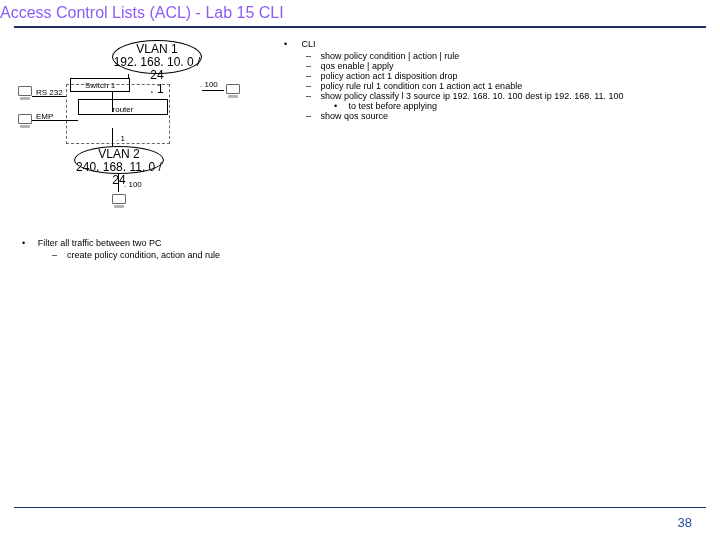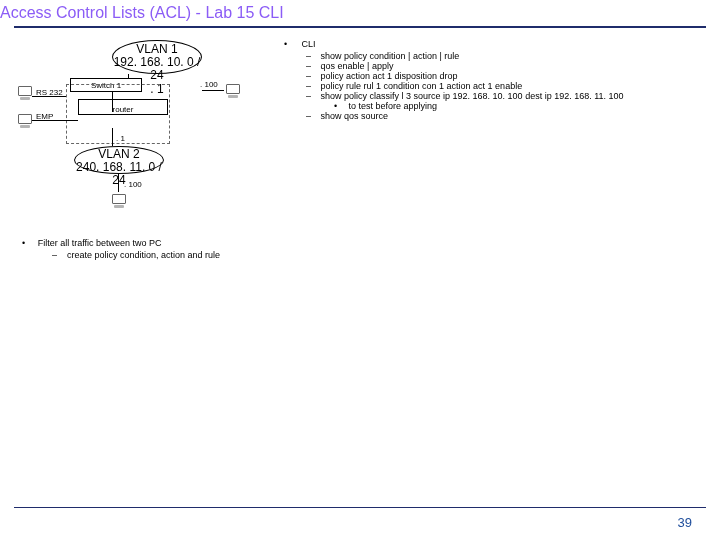--- a/index.html
+++ b/index.html
@@ -119,21 +119,21 @@
       <div>192. 168. 10. 0 / 24</div>
       <div>. 1</div>
     </div>
 
     <div class="dpos line-v" style="left:116px; top:36px; height:10px;"></div>
 
     <div class="dpos line-h" style="left:190px; top:52px; width:22px;"></div>
     <div class="dpos txt" style="left:188px; top:42px;">. 100</div>
     <div class="dpos pc" style="left:214px; top:46px;"></div>
 
-    <div class="dpos rect" style="left:58px; top:40px; width:72px; height:14px;">
+    <div class="dpos rect" style="left:58px; top:40px; width:60px; height:14px;">
       <span>Switch 1</span>
     </div>
 
     <div class="dpos dashbox" style="left:54px; top:46px; width:104px; height:60px;"></div>
 
     <div class="dpos pc" style="left:6px; top:48px;"></div>
     <div class="dpos txt" style="left:24px; top:50px;">RS 232</div>
     <div class="dpos line-h" style="left:20px; top:58px; width:34px;"></div>
 
     <div class="dpos pc" style="left:6px; top:76px;"></div>
@@ -179,13 +179,13 @@
     <div class="sub"><span class="dash">–</span>&nbsp;<span>qos enable | apply</span></div>
     <div class="sub"><span class="dash">–</span>&nbsp;<span>policy action act 1 disposition drop</span></div>
     <div class="sub"><span class="dash">–</span>&nbsp;<span>policy rule rul 1 condition con 1 action act 1 enable</span></div>
     <div class="sub"><span class="dash">–</span>&nbsp;<span>show policy classify l 3 source ip 192. 168. 10. 100 dest ip 192. 168. 11. 100</span></div>
     <div class="sub2"><span class="dot">•</span>&nbsp;<span>to test before applying</span></div>
     <div class="sub"><span class="dash">–</span>&nbsp;<span>show qos source</span></div>
   </div>
 </div>
 
 <hr class="bottom-rule">
-<div class="page-num">39</div>
+<div class="page-num">38</div>
 
 </body></html>

